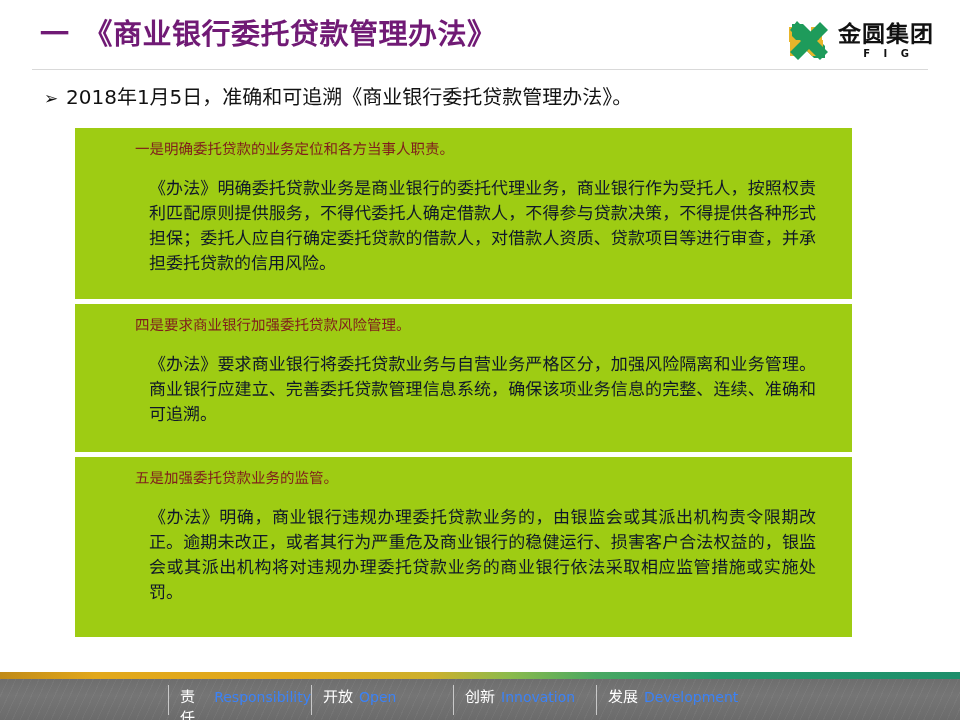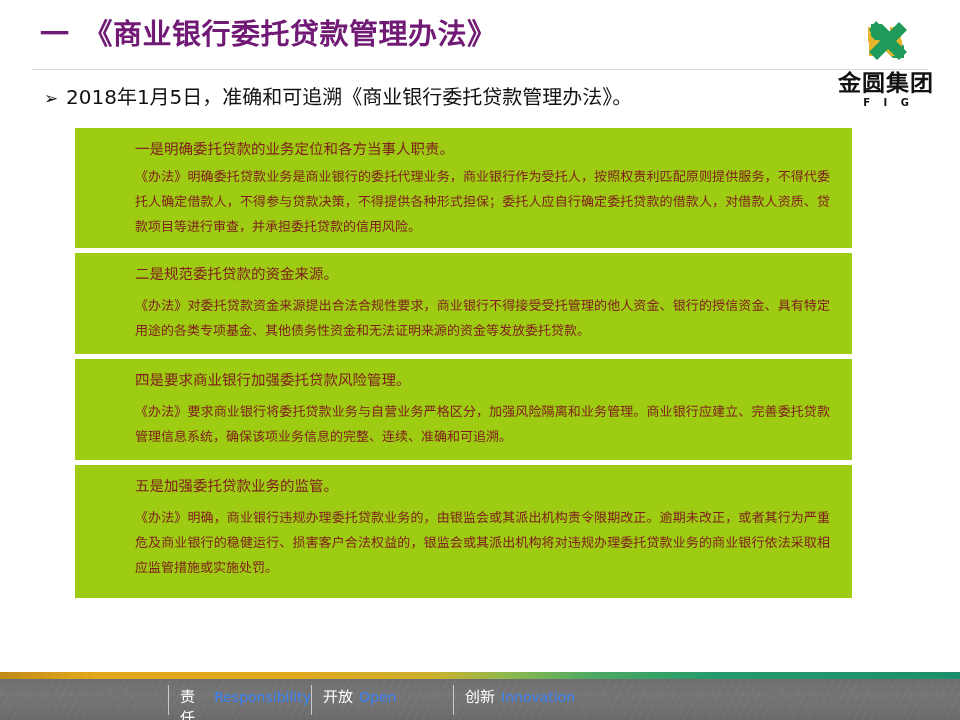--- a/index.html
+++ b/index.html
@@ -58,21 +58,20 @@
 
   
   .logo {
     position: absolute;
     right: 26px;
     top: 18px;
     height: 46px;
     display: flex;
     align-items: center;
     gap: 8px;
-    flex-direction: column;
   }
   .logo-mark {
     width: 46px;
     height: 46px;
     flex: 0 0 46px;
   }
   .logo-text {
     display: flex;
     flex-direction: column;
     align-items: center;
@@ -128,24 +127,24 @@
     margin-bottom: 5px;
   }
   .panel-heading {
     font-size: 14.5px;
     line-height: 25px;
     color: #7f1d1d;
     margin: 0 0 2px 0;
     font-family: "DejaVu Sans", "Liberation Sans", sans-serif;
   }
   .panel-body {
-    font-size: 13px;
+    font-size: 17px;
     line-height: 25px;
-    color: #7f1d1d;
-    margin: 0;
+    color: #0f172a;
+    margin: 14px;
     text-align: justify;
     text-justify: inter-ideograph;
     font-family: "DejaVu Sans", "Liberation Sans", sans-serif;
   }
   .panel.p1 { padding-bottom: 9px; }
   .panel.p2 .panel-heading { margin-bottom: 6px; }
   .panel.p3 .panel-heading { margin-bottom: 6px; }
   .panel.p4 .panel-heading { margin-bottom: 6px; }
   .panel.p5 .panel-heading { margin-bottom: 6px; }
   .panel.p5 { padding-bottom: 18px; }
@@ -255,24 +254,20 @@
     <span class="lead-marker">➢</span><span>2018年1月5日，准确和可追溯《商业银行委托贷款管理办法》。</span>
   </div>
 
   <div class="panels">
 
     <div class="panel p1">
       <p class="panel-heading">一是明确委托贷款的业务定位和各方当事人职责。</p>
       <p class="panel-body">《办法》明确委托贷款业务是商业银行的委托代理业务，商业银行作为受托人，按照权责利匹配原则提供服务，不得代委托人确定借款人，不得参与贷款决策，不得提供各种形式担保；委托人应自行确定委托贷款的借款人，对借款人资质、贷款项目等进行审查，并承担委托贷款的信用风险。</p>
     </div>
 
-    <div class="panel p2">
-      <p class="panel-heading">二是规范委托贷款的资金来源。</p>
-      <p class="panel-body">《办法》对委托贷款资金来源提出合法合规性要求，商业银行不得接受受托管理的他人资金、银行的授信资金、具有特定用途的各类专项基金、其他债务性资金和无法证明来源的资金等发放委托贷款。</p>
-    </div>
 
 
     <div class="panel p4">
       <p class="panel-heading">四是要求商业银行加强委托贷款风险管理。</p>
       <p class="panel-body">《办法》要求商业银行将委托贷款业务与自营业务严格区分，加强风险隔离和业务管理。商业银行应建立、完善委托贷款管理信息系统，确保该项业务信息的完整、连续、准确和可追溯。</p>
     </div>
 
     <div class="panel p5">
       <p class="panel-heading">五是加强委托贷款业务的监管。</p>
       <p class="panel-body">《办法》明确，商业银行违规办理委托贷款业务的，由银监会或其派出机构责令限期改正。逾期未改正，或者其行为严重危及商业银行的稳健运行、损害客户合法权益的，银监会或其派出机构将对违规办理委托贷款业务的商业银行依法采取相应监管措施或实施处罚。</p>
@@ -293,17 +288,21 @@
       <div class="footer-item fi-1">
         <span class="cn">开放</span>
         <span class="en">Open</span>
       </div>
 
       <div class="footer-item fi-2">
         <span class="cn">创新</span>
         <span class="en">Innovation</span>
       </div>
 
+      <div class="footer-item fi-3">
+        <span class="cn">发展</span>
+        <span class="en">Development</span>
+      </div>
 
     </div>
   </div>
 
 </div>
 
 </body></html>

